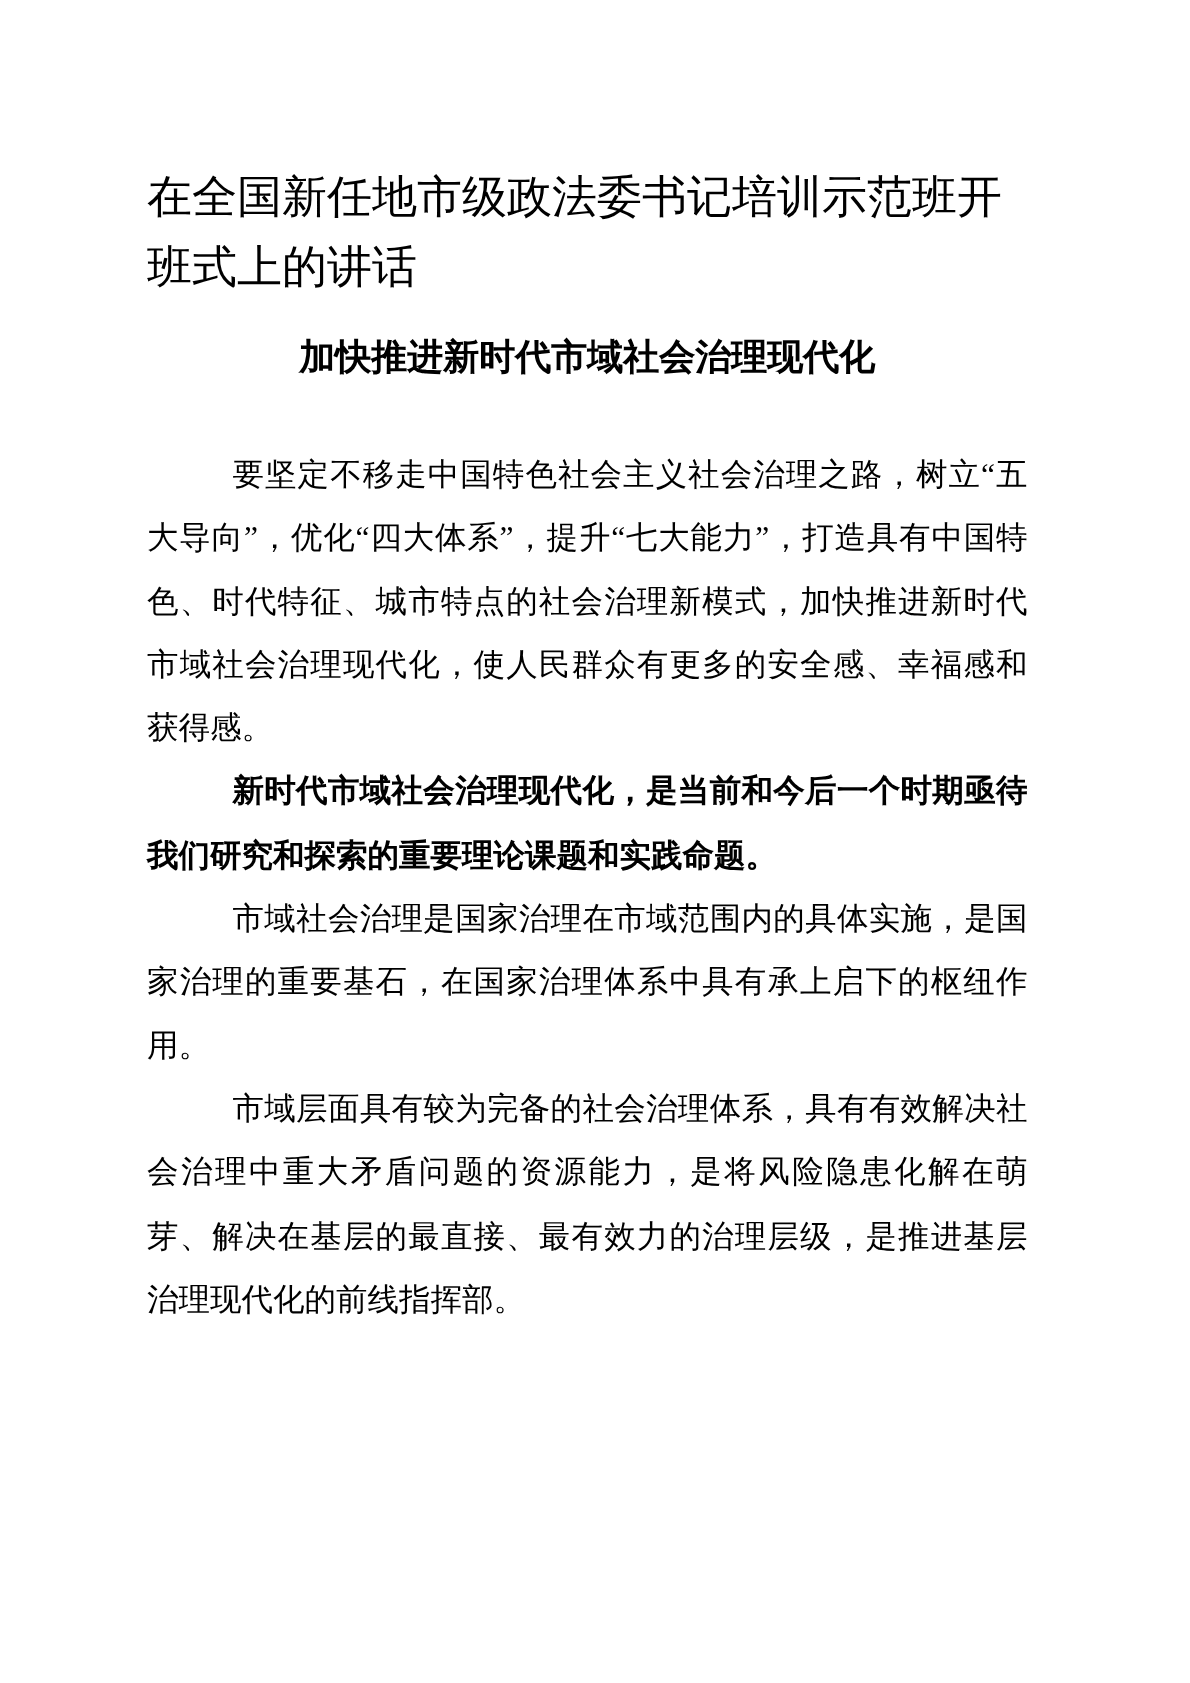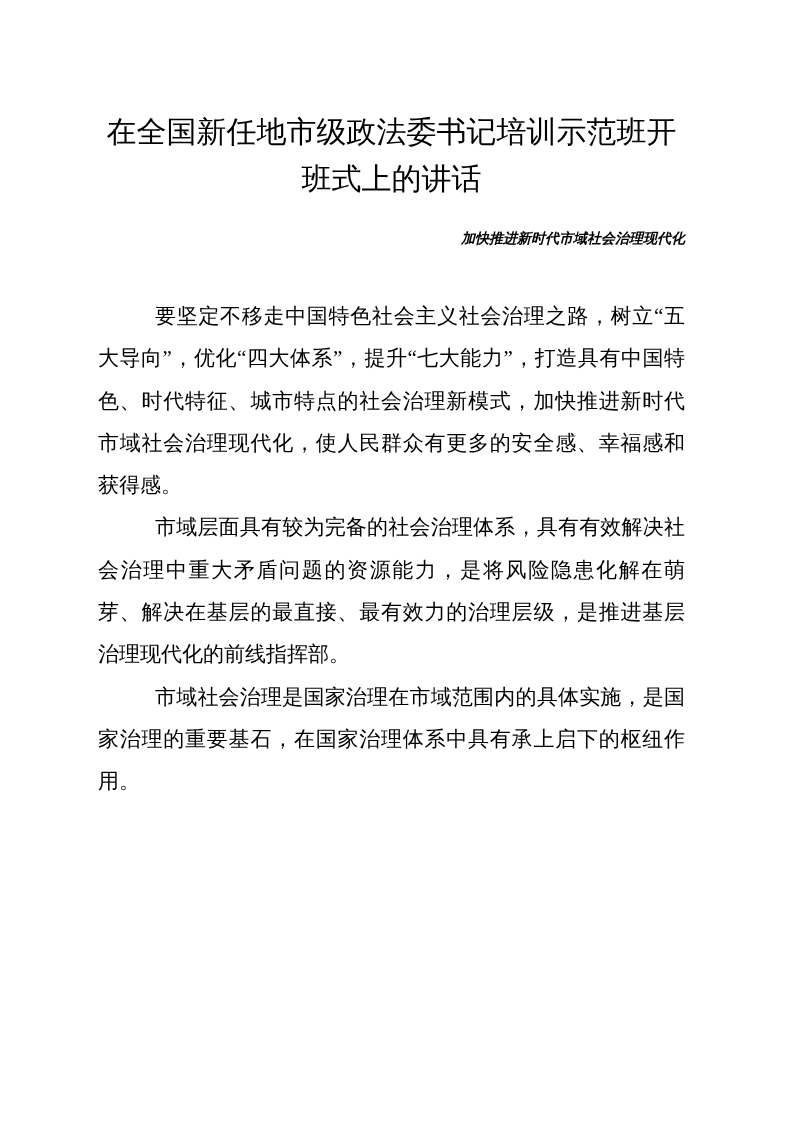--- a/index.html
+++ b/index.html
@@ -21,30 +21,29 @@
     left: 98px;
     top: 0;
     width: 587px;
   }
   .doc-title {
     margin: 0;
     padding-top: 108px;
     font-size: 30px;
     line-height: 47px;
     font-weight: normal;
-    text-align: center;
+    text-align: left;
     letter-spacing: 0;
   }
   .doc-subtitle {
     margin: 22px 0 0 0;
-    font-size: 14px;
+    font-size: 24px;
     line-height: 30px;
     font-weight: bold;
-    text-align: right;
-    font-style: italic;
+    text-align: center;
   }
   .doc-body {
     margin-top: 41px;
     font-size: 21px;
     line-height: 42.3px;
     text-align: justify;
   }
   .doc-body p {
     margin: 0;
     text-indent: 57px;
@@ -56,17 +55,18 @@
 </style>
 </head>
 <body>
 
 <div class="page">
   <div class="content">
     <h1 class="doc-title">在全国新任地市级政法委书记培训示范班开班式上的讲话</h1>
     <h2 class="doc-subtitle">加快推进新时代市域社会治理现代化</h2>
     <div class="doc-body">
       <p>要坚定不移走中国特色社会主义社会治理之路，树立“五大导向”，优化“四大体系”，提升“七大能力”，打造具有中国特色、时代特征、城市特点的社会治理新模式，加快推进新时代市域社会治理现代化，使人民群众有更多的安全感、幸福感和获得感。</p>
+      <p class="em">新时代市域社会治理现代化，是当前和今后一个时期亟待我们研究和探索的重要理论课题和实践命题。</p>
+      <p>市域社会治理是国家治理在市域范围内的具体实施，是国家治理的重要基石，在国家治理体系中具有承上启下的枢纽作用。</p>
       <p>市域层面具有较为完备的社会治理体系，具有有效解决社会治理中重大矛盾问题的资源能力，是将风险隐患化解在萌芽、解决在基层的最直接、最有效力的治理层级，是推进基层治理现代化的前线指挥部。</p>
-      <p>市域社会治理是国家治理在市域范围内的具体实施，是国家治理的重要基石，在国家治理体系中具有承上启下的枢纽作用。</p>
     </div>
   </div>
 </div>
 
 </body></html>

